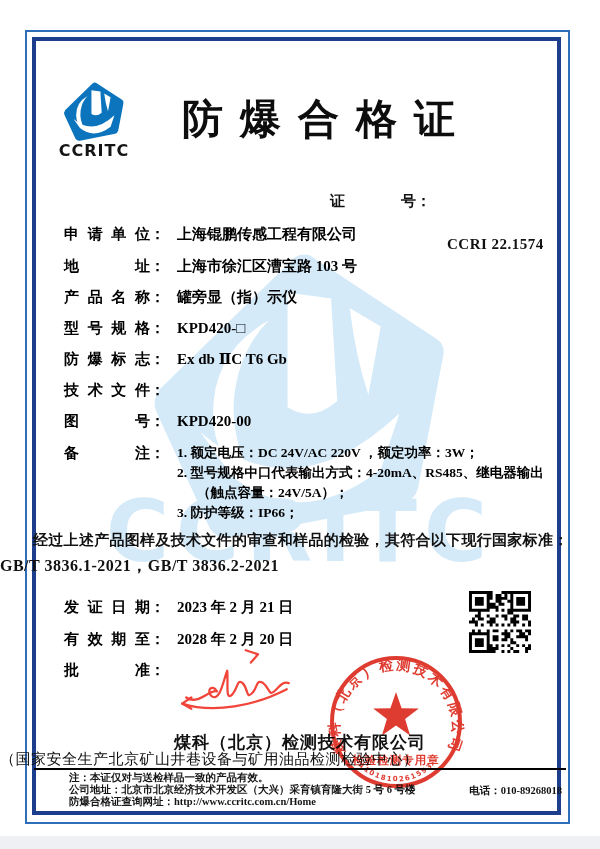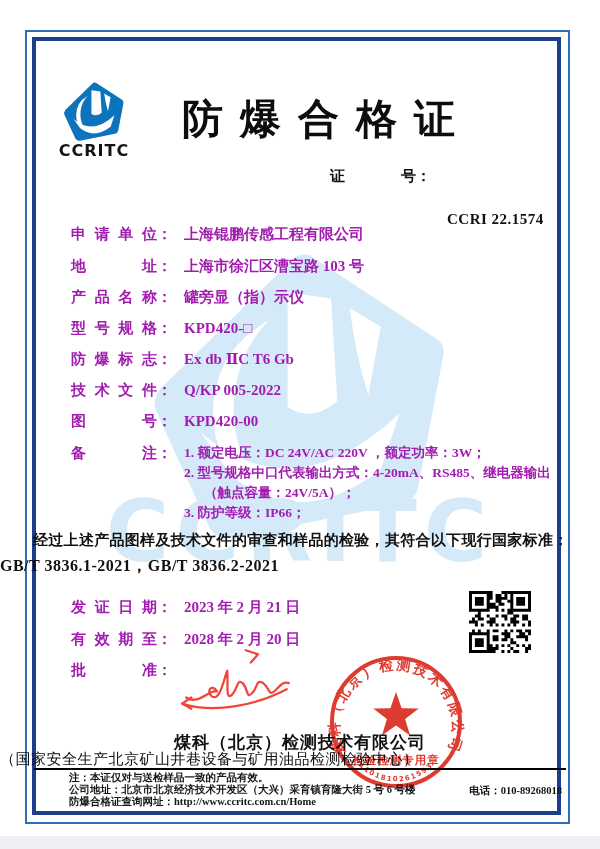--- a/index.html
+++ b/index.html
@@ -21,27 +21,27 @@
     font-family:"DejaVu Sans","Liberation Sans",sans-serif;
     font-size:86px;font-weight:800;letter-spacing:7px;color:#d4eaf8;line-height:1;}
   
   .logo{position:absolute;left:58px;top:82px;width:72px;height:60px;color:#0b74bd;z-index:2;}
   .logo-text{position:absolute;left:52px;top:141px;width:84px;text-align:center;z-index:2;
     font-family:"DejaVu Sans","Liberation Sans",sans-serif;
     font-size:16px;font-weight:800;letter-spacing:1px;color:#141414;}
   .title{position:absolute;left:162px;top:92px;width:330px;z-index:2;text-align:center;
     font-family:Liberation Mono, monospace;
     font-size:41px;font-weight:900;letter-spacing:17px;color:#0d0d0d;white-space:nowrap;}
-  .cert-no{position:absolute;left:330px;top:167px;z-index:2;display:flex;
+  .cert-no{position:absolute;left:330px;top:192px;z-index:2;display:flex;
     font-size:15px;font-weight:700;}
   .cert-no .lbl{width:64px;}
   .cert-no .val{margin-left:16px;letter-spacing:.5px;margin-top:44px;}
   
-  .row{position:absolute;left:71px;right:34px;display:flex;align-items:flex-start;
-    font-size:15px;font-weight:700;color:#a21caf;z-index:2;line-height:21px;}
+  .row{position:absolute;left:64px;right:34px;display:flex;align-items:flex-start;
+    font-size:15px;font-weight:700;color:#000000;z-index:2;line-height:21px;}
   .lbl{display:inline-block;width:86px;text-align:justify;text-align-last:justify;
     white-space:nowrap;flex:0 0 86px;}
   .colon{flex:0 0 14px;}
   .val{margin-left:12px;white-space:nowrap;}
   .remark-items{margin-left:12px;white-space:normal;font-size:13.5px;line-height:20px;
     font-weight:700;width:396px;}
   .remark-items div{padding-left:20px;text-indent:-20px;}
   
   .statement{position:absolute;left:33px;width:534px;top:531px;z-index:2;text-align:left;
     font-size:15px;font-weight:700;letter-spacing:.3px;white-space:nowrap;}
@@ -126,21 +126,20 @@
     <span class="val">KPD420-□</span>
   </div>
   <div class="row" style="top:349px">
     <span class="lbl">防爆标志</span>
     <span class="colon">：</span>
     <span class="val">Ex db ⅡC T6 Gb</span>
   </div>
   <div class="row" style="top:380px">
     <span class="lbl">技术文件</span>
     <span class="colon">：</span>
-    <span class="val">Q/KP 005-2022</span>
   </div>
   <div class="row" style="top:411px">
     <span class="lbl">图号</span>
     <span class="colon">：</span>
     <span class="val">KPD420-00</span>
   </div>
 
   <div class="row" style="top:443px">
     <span class="lbl">备注</span>
     <span class="colon">：</span>

